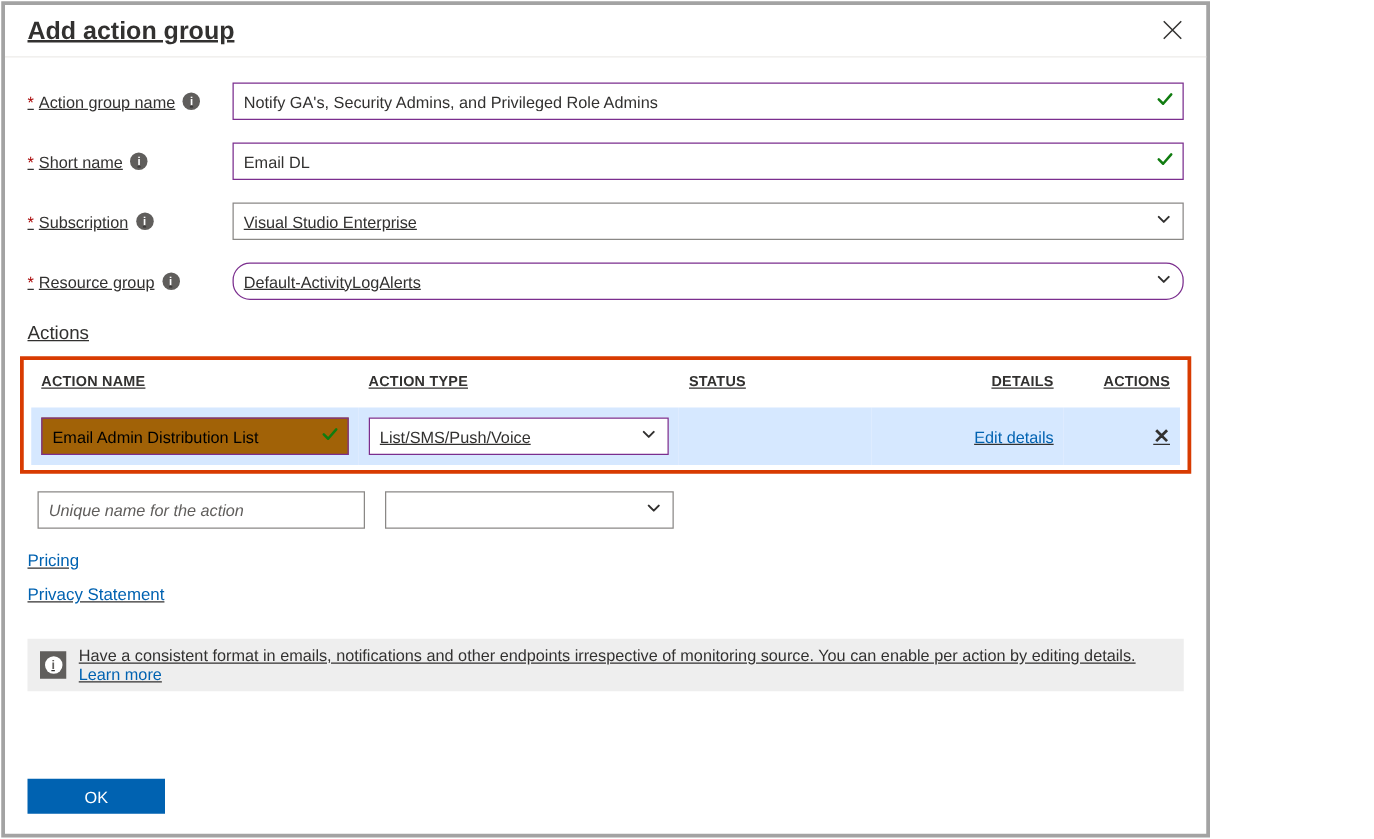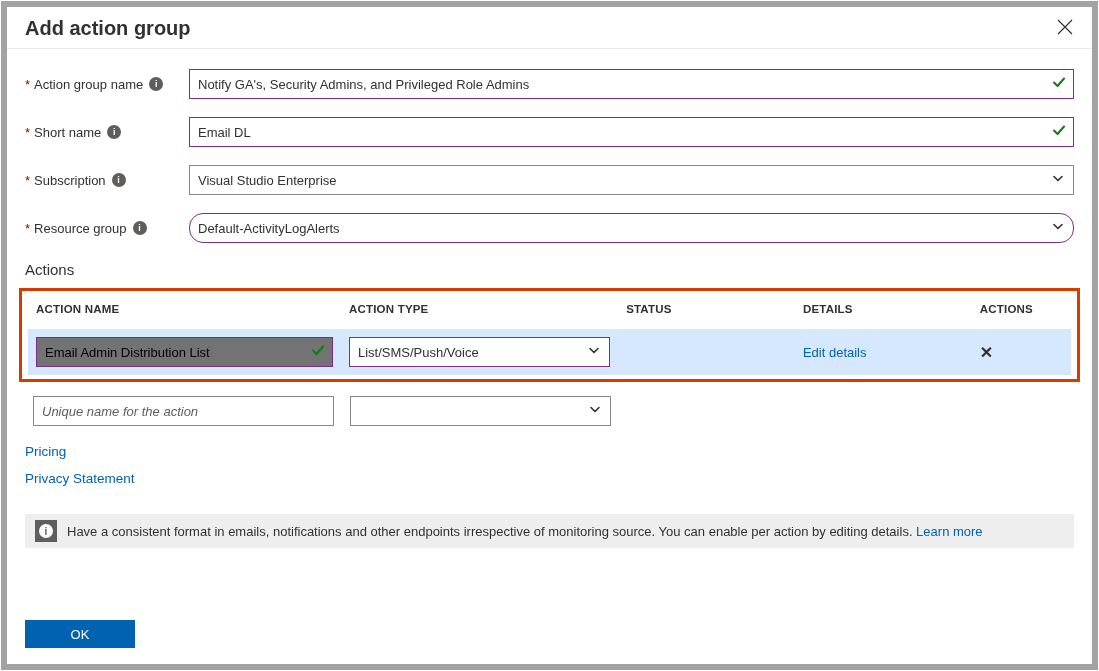--- a/index.html
+++ b/index.html
@@ -7,26 +7,27 @@
   body {
     font-family: "Segoe UI", Arial, sans-serif;
     font-size: 13px;
     color: #323130;
     background: #ffffff;
     width: 1099px;
     height: 671px;
     position: relative;
   }
   .dialog {
-    border: 6px solid #a3a3a3;
-    width: 1097px;
+    border: 3px solid #a3a3a3;
+    width: 967px;
     height: 669px;
     margin: 1px;
     position: relative;
     background: #fff;
+    text-decoration: underline;
   }
   .header {
     padding: 10px 18px 8px 18px;
     border-bottom: 1px solid #edebe9;
     display:flex;
     align-items:center;
   }
   .header h2 {
     margin:0;
     font-size: 20px;
@@ -84,34 +85,34 @@
     border-collapse: collapse;
   }
   table.actions th {
     text-align:left;
     font-size:11.5px;
     font-weight:700;
     letter-spacing:0.2px;
     padding: 10px 8px 14px 8px;
     color:#323130;
   }
-  table.actions th.center, table.actions td.center { text-align:left; }
+  table.actions th.center, table.actions td.center { text-align:right; }
   .row-active td { background:#d6e8ff; }
   table.actions td { padding: 8px 8px; vertical-align:middle; }
   .col-name { width:320px; }
   .col-type { width:280px; }
   .col-status { width:180px; }
   .col-details { width:180px; text-align:center; }
   .col-actions { width:100px; text-align:center; }
 
   .cell-input-wrap { position:relative; }
   .cell-input {
     width:100%; height:30px;
     border:1px solid #7b2e8e;
-    background:#737373;
+    background:#a16207;
     padding:4px 28px 4px 8px;
     font-family:inherit; font-size:13px;
   }
   .cell-select {
     width:100%; height:30px;
     border:1px solid #7b2e8e;
     background:#fff;
     padding:4px 28px 4px 8px;
     font-family:inherit; font-size:13px;
     appearance:none;

